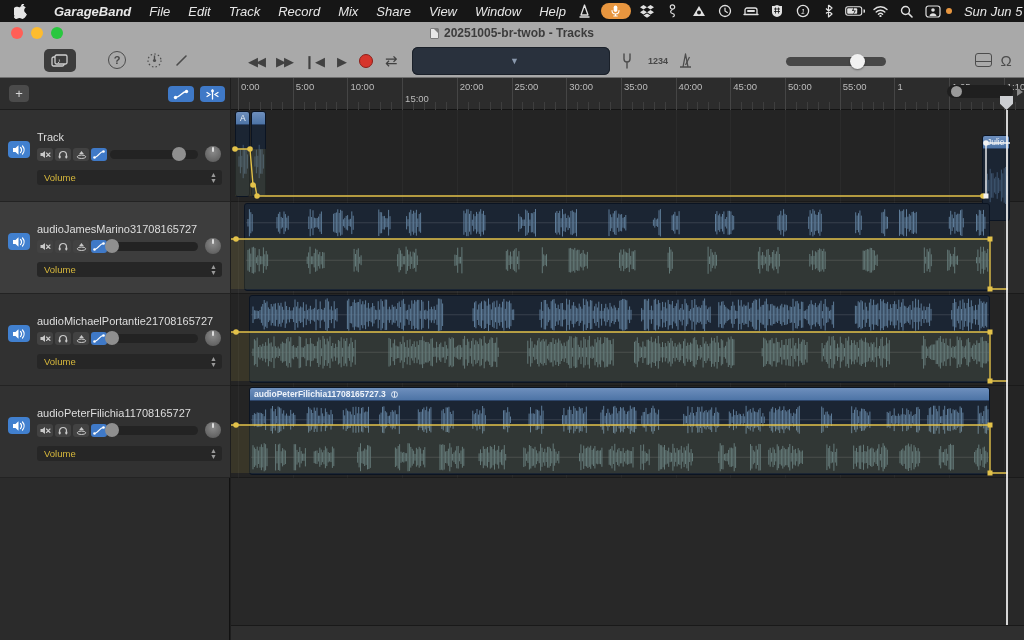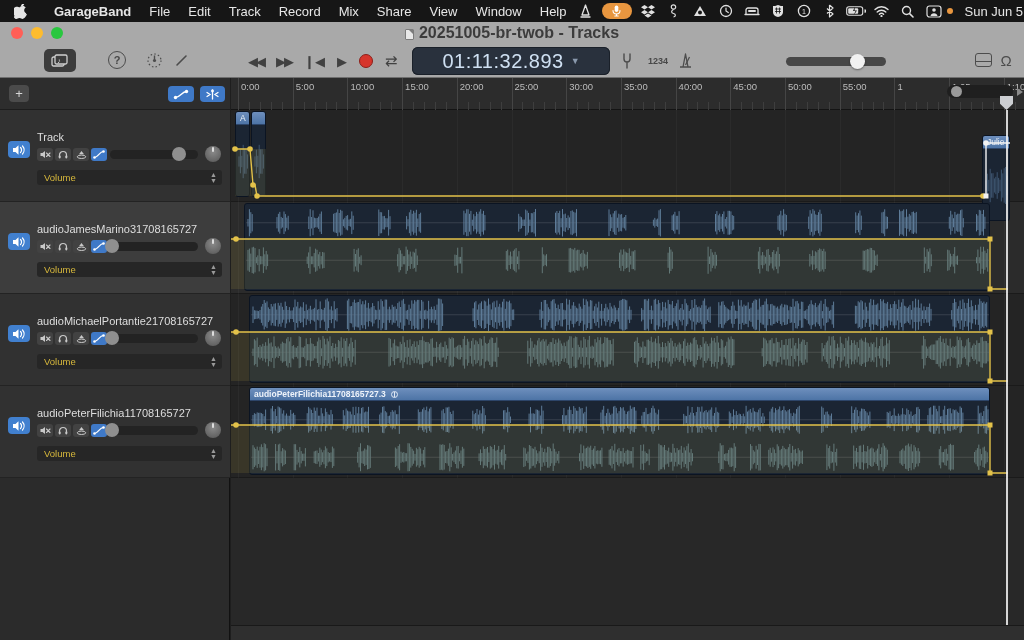--- a/index.html
+++ b/index.html
@@ -2,38 +2,38 @@
 <html><head>
 <meta charset="utf-8">
 <style>
   * { margin:0; padding:0; box-sizing:border-box; }
   html,body { width:1024px; height:640px; overflow:hidden; background:#1e1e1e;
               font-family:"Liberation Sans", sans-serif; -webkit-font-smoothing:antialiased; }
   #screen { position:relative; width:1024px; height:640px; }
 
   
   .menubar { position:absolute; left:0; top:0; width:1024px; height:22px; background:#161616;
-             display:flex; align-items:center; color:#e6e6e6; font-size:13px; z-index:50; }
+             display:flex; align-items:center; color:#e6e6e6; font-size:13px; z-index:50;font-style:italic; }
   .menubar .apple { margin:0 18px 0 14px; display:flex; align-items:center; }
   .menubar .mitem { padding:0 9px; white-space:nowrap; }
   .menubar .mitem.app { font-weight:bold; }
   .menu-status { margin-left:auto; display:flex; align-items:center; gap:6px; padding-right:10px; }
   .sicon { width:20px; height:16px; display:flex; align-items:center; justify-content:center; color:#e0e0e0; }
   .sicon svg { display:block; }
   .mic-pill { width:30px; height:16px; border-radius:9px; background:#e8963f; display:flex; align-items:center; justify-content:center; }
   .user-dot { width:6px; height:6px; border-radius:50%; background:#e8963f; margin-left:-3px; }
   .clock { font-size:13px; color:#e6e6e6; padding-left:6px; white-space:nowrap; }
 
   
   .titlebar { position:absolute; left:0; top:22px; width:1024px; height:22px; background:#a9a9a9;
               display:flex; align-items:center; }
   .tlights { display:flex; gap:8px; margin-left:11px; }
   .tlight { width:12px; height:12px; border-radius:50%; }
   .tl-close{ background:#ff5f57; } .tl-min{ background:#febc2e; } .tl-zoom{ background:#29c73f; }
-  .wtitle { position:absolute; left:0; right:0; text-align:center; font-size:16px; font-weight:bold; color:#3c3c3c; }
+  .wtitle { position:absolute; left:0; right:0; text-align:center; font-size:12px; font-weight:bold; color:#3c3c3c; }
   .doc-ic { display:inline-block; width:9px; height:11px; background:#e8e8e8; border:1px solid #7c7c7c;
             border-radius:1px; vertical-align:-2px; margin-right:5px; position:relative; }
   .doc-ic::after{ content:""; position:absolute; right:0; top:0; border:2px solid #7c7c7c; border-left-color:transparent; border-bottom-color:transparent; }
 
   .toolbar { position:absolute; left:0; top:44px; width:1024px; height:34px; background:#a9a9a9;
              border-bottom:1px solid #6f6f6f; }
   .tbtn { position:absolute; display:flex; align-items:center; justify-content:center; color:#474747; }
   .lib-btn { left:44px; top:5px; width:32px; height:23px; background:#3c3c3c; border-radius:5px; color:#cfcfcf; }
   .help-btn { left:108px; top:7px; width:18px; height:18px; border:1.5px solid #4c4c4c; border-radius:50%;
               font-size:11px; font-weight:bold; }
@@ -251,21 +251,20 @@
     <div class="transport">
       <span class="trico">◀◀</span>
       <span class="trico">▶▶</span>
       <span class="trico" style="letter-spacing:0;">❙◀</span>
       <span class="trico" style="letter-spacing:0;">▶</span>
       <span class="rec-dot"></span>
       <span class="trico" style="letter-spacing:0;font-size:15px;">⇄</span>
     </div>
 
     <div class="lcd">
-      <span class="lcd-time">01:11:32.893</span>
       <span class="lcd-chev">▼</span>
     </div>
 
     <div class="tbtn" style="left:620px;top:8px;">
       <svg width="14" height="18" viewBox="0 0 14 18">
           <path d="M4 2 v5 a3 3 0 0 0 6 0 v-5 M7 10 v6" fill="none" stroke="#4c4c4c" stroke-width="1.4" stroke-linecap="round"></path>
         </svg>
     </div>
     <div class="tbtn mini-label" style="left:648px;top:12px;">1234</div>
     <div class="tbtn" style="left:677px;top:8px;">
@@ -502,21 +501,21 @@
           <div class="rminor" style="left: 83.58px;"></div>
           <div class="rminor" style="left: 94.52px;"></div>
           <div class="rminor" style="left: 105.46px;"></div>
           <div class="rmajor" style="left: 116.4px;"></div>
           <span class="rlabel" style="left: 119.4px;">10:00</span>
           <div class="rminor" style="left: 127.34px;"></div>
           <div class="rminor" style="left: 138.28px;"></div>
           <div class="rminor" style="left: 149.22px;"></div>
           <div class="rminor" style="left: 160.16px;"></div>
           <div class="rmajor" style="left: 171.1px;"></div>
-          <span class="rlabel" style="left: 174.1px;">15:00</span>
+          <span class="rlabel" style="left: 174.1px; margin-top: 12px;">15:00</span>
           <div class="rminor" style="left: 182.04px;"></div>
           <div class="rminor" style="left: 192.98px;"></div>
           <div class="rminor" style="left: 203.92px;"></div>
           <div class="rminor" style="left: 214.86px;"></div>
           <div class="rmajor" style="left: 225.8px;"></div>
           <span class="rlabel" style="left: 228.8px;">20:00</span>
           <div class="rminor" style="left: 236.74px;"></div>
           <div class="rminor" style="left: 247.68px;"></div>
           <div class="rminor" style="left: 258.62px;"></div>
           <div class="rminor" style="left: 269.56px;"></div>

